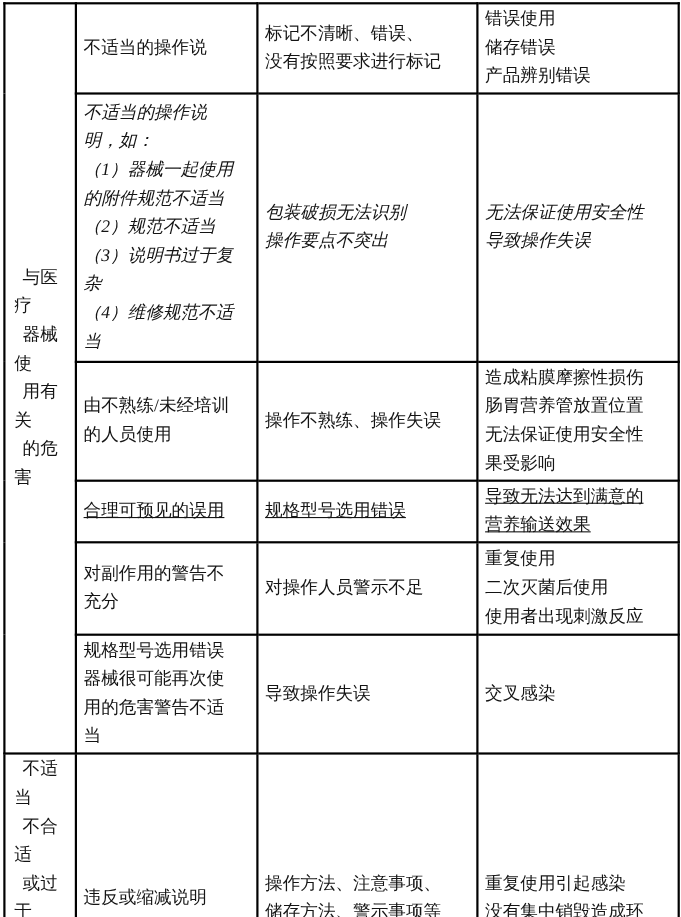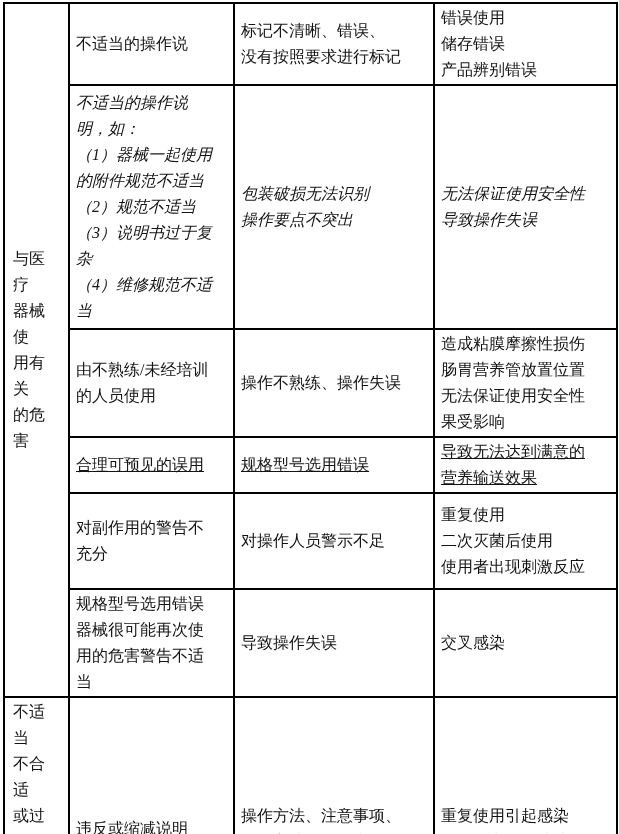--- a/index.html
+++ b/index.html
@@ -23,30 +23,30 @@
     font-size: 16px;
     line-height: 26px;
     vertical-align: middle;
     padding: 1px 6px;
     white-space: pre-line;
     overflow: hidden;
     text-align: left;
     word-break: break-all;
   }
   td.cat {
-    text-align: left;
+    text-align: center;
     text-align-last: justify;
     padding: 1px 8px;
     border-radius: 12px;
   }
   tr.r1 { height: 82px; }
   tr.r2 { height: 244px; font-style: italic; }
   tr.r3 { height: 108px; }
   tr.r4 { height: 52px; text-decoration: underline; }
-  tr.r5 { height: 96px; }
+  tr.r5 { height: 84px; }
   tr.r6 { height: 106px; }
   tr.r7 { height: 158px; }
   col.c1 { width: 65px; }
   col.c2 { width: 165px; }
   col.c3 { width: 200px; }
   col.c4 { width: 183px; }
 </style>
 </head>
 <body>
 

